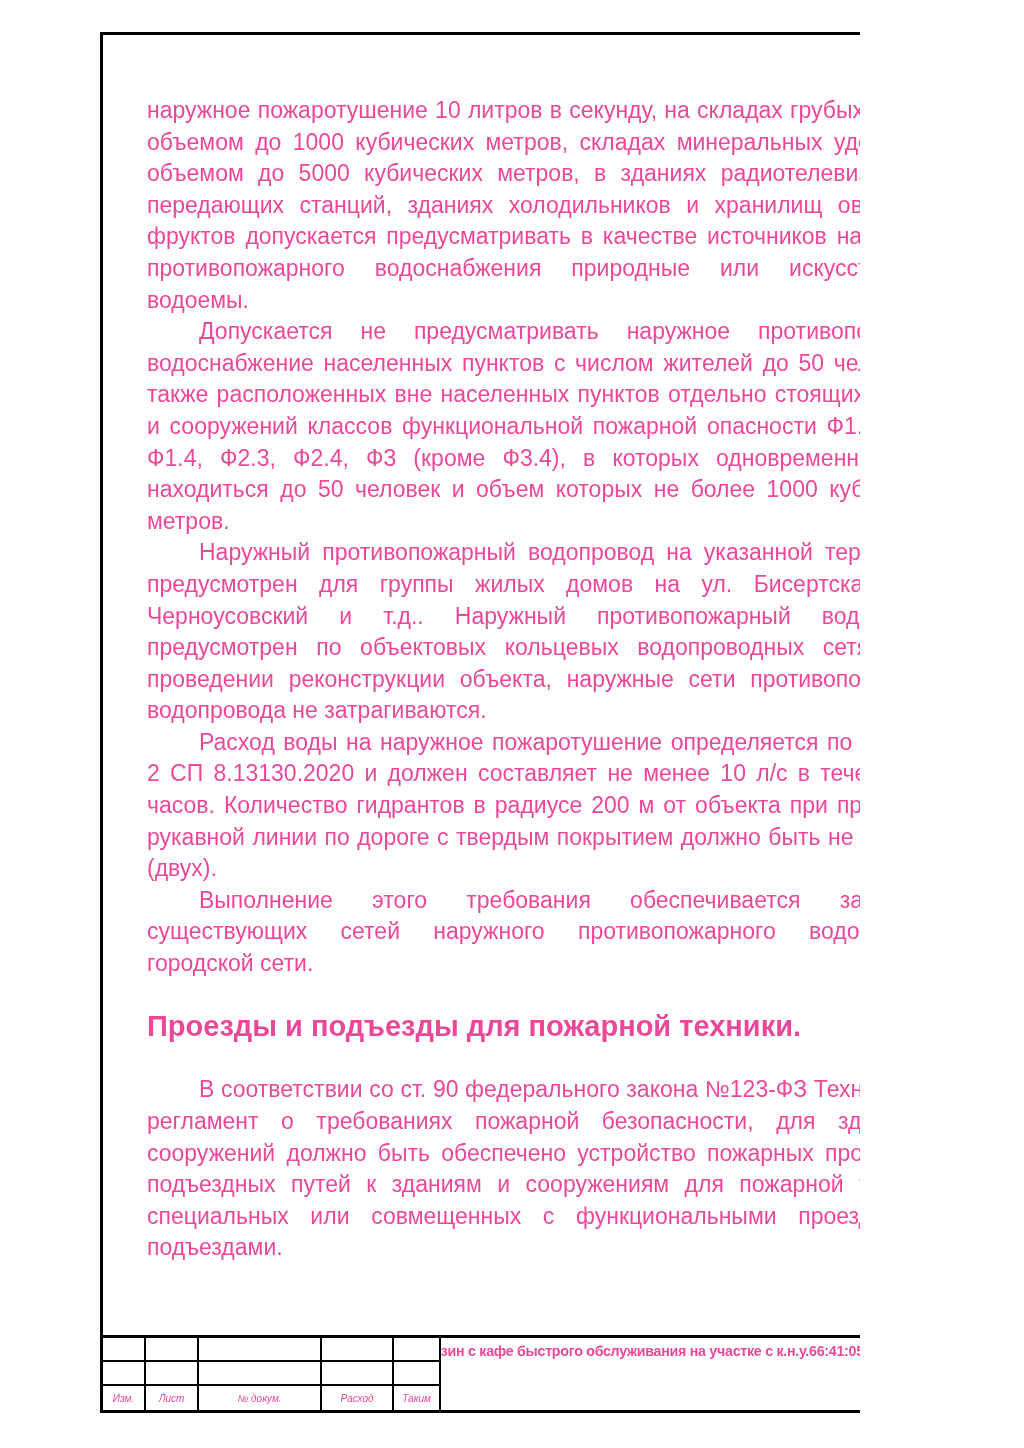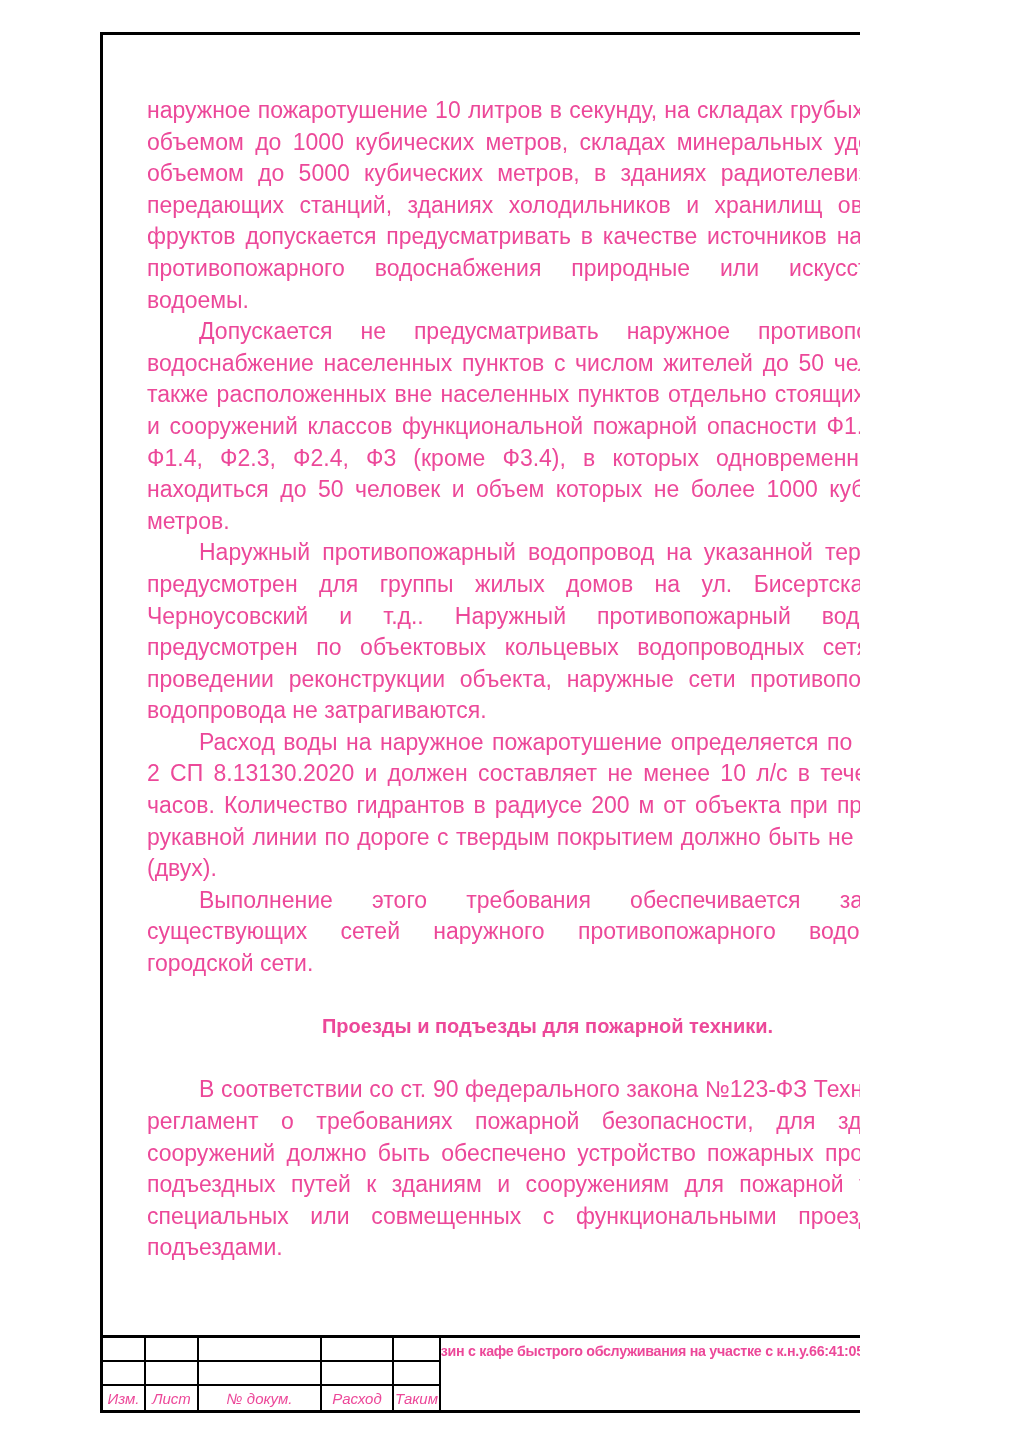--- a/index.html
+++ b/index.html
@@ -28,24 +28,24 @@
     padding: 60px 42px 0 44px;
     overflow: hidden;
     font-size: 23px;
     line-height: 31.6px;
     text-align: justify;
   }
   .para { text-indent: 52px; }
   .para.first { text-indent: 0; }
   .para.bold { font-weight: bold; }
   .section-heading {
-    font-size: 20px;
+    font-size: 29px;
     line-height: 31.6px;
     font-weight: bold;
-    text-align: center;
+    text-align: left;
     margin: 31.6px 0;
   }
   
   .titleblock {
     position: absolute;
     left: -3px; right: -3px; bottom: -3px;
     height: 78px;
     border: 3px solid #000000;
     background: #ffffff;
     display: flex;
@@ -60,21 +60,21 @@
   .tb-cell {
     border-right: 2px solid #000000;
     border-bottom: 2px solid #000000;
   }
   .tb-cell.label {
     border-bottom: none;
     display: flex;
     align-items: center;
     justify-content: center;
     font-style: italic;
-    font-size: 15px;
+    font-size: 10px;
     white-space: nowrap;
     overflow: hidden;
   }
   .tb-title-cell {
     flex: 1 1 auto;
     border-right: 2px solid #000000;
     display: flex;
     justify-content: center;
     align-items: flex-start;
     padding-top: 2px;

